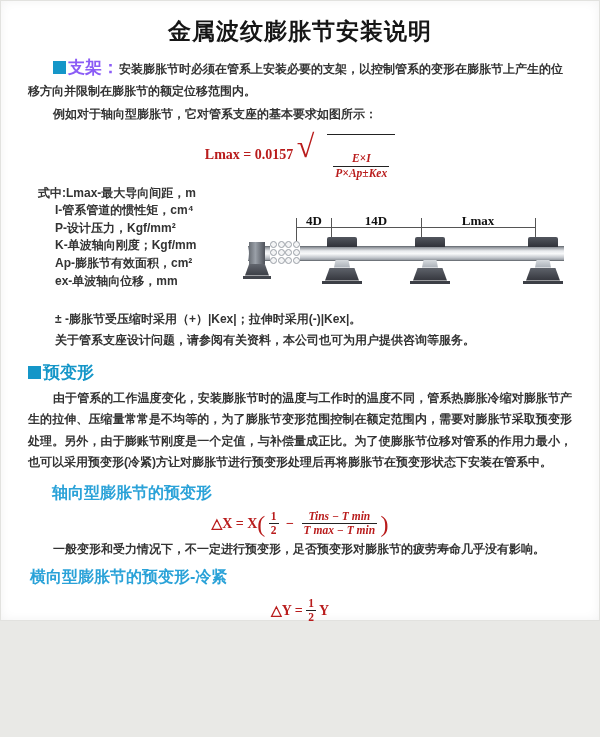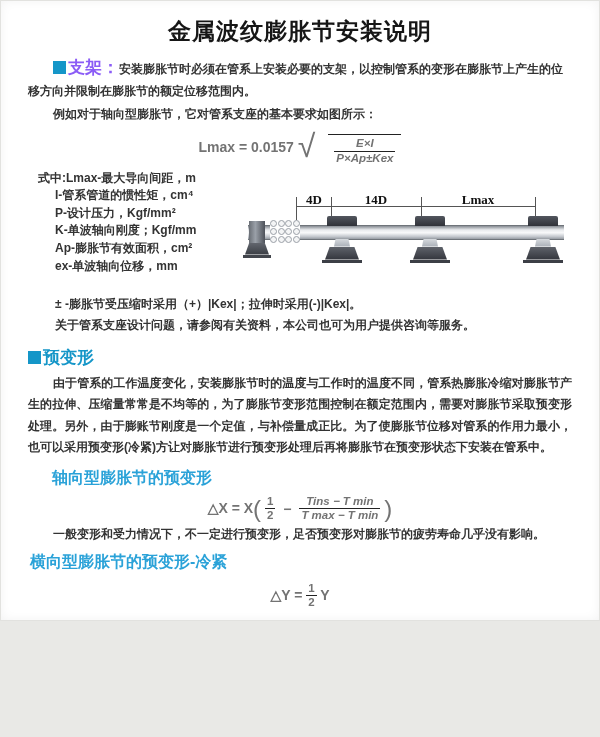--- a/index.html
+++ b/index.html
@@ -6,25 +6,25 @@
   .page{width:600px;height:621px;position:relative;background:#fff;overflow:hidden;
         font-family:"Liberation Sans",sans-serif;font-size:12px;color:#333;
         box-shadow:inset 0 0 0 1px #e2e2df, inset 0 0 12px rgba(0,0,0,.06);}
   .content{padding:10px 28px 0 28px;}
   h1{font-size:23px;text-align:center;margin:6px 0 10px;color:#161616;letter-spacing:1px;font-weight:bold;}
   p{margin:0;font-weight:bold;}
   .intro{line-height:21.5px;text-indent:25px;}
   .seci{color:#8b5cf6;font-size:17px;font-weight:bold;}
   .sq{display:inline-block;width:13px;height:13px;background:#1596c8;margin-right:2px;vertical-align:-1px;}
   .example{line-height:21px;text-indent:25px;margin-top:2px;}
-  .formula{text-align:center;font-family:Liberation Sans, sans-serif;font-weight:bold;font-size:14px;color:#737373;}
+  .formula{text-align:center;font-family:Liberation Serif, serif;font-weight:bold;font-size:14px;color:#b91c1c;}
   .f1{margin:6px 0 4px;}
   .sqrt{display:inline-flex;align-items:flex-start;vertical-align:middle;}
   .rad{font-size:32px;font-weight:400;line-height:30px;margin-right:-3px;}
-  .sbody{display:inline-block;border-top:1.5px solid #222;padding:2px 6px 0;margin-top:3px;margin-left:16px;}
+  .sbody{display:inline-block;border-top:1.5px solid #222;padding:17px 6px 0;margin-top:3px;margin-left:16px;}
   .frac{display:inline-block;vertical-align:middle;text-align:center;font-size:11.5px;line-height:1.2;}
   .fn{display:block;border-bottom:1px solid #222;padding:0 2px;}
   .fd{display:block;padding:0 2px;}
   .it{font-style:italic;}
   .bp{font-size:24px;font-weight:400;vertical-align:middle;line-height:1;}
   .fmid{margin:0 4px;vertical-align:middle;}
   .defs-wrap{position:relative;margin-top:3px;min-height:124px;}
   .def{line-height:17.6px;margin-left:27px;font-weight:bold;}
   .def.first{margin-left:10px;}
   .def-extra{line-height:21px;margin-left:27px;}
@@ -32,21 +32,21 @@
   .para{line-height:21.5px;text-indent:25px;text-align:justify;}
   h3{font-size:16px;color:#2aa2d8;margin:0;font-weight:bold;}
   .sub-axial{margin:9px 0 2px 24px;}
   .f2{margin:6px 0 2px;}
   .explain{line-height:19px;text-indent:25px;text-align:justify;margin-top:4px;}
   .items div{line-height:18.4px;margin-left:27px;font-weight:bold;}
   .note1{line-height:18.4px;text-indent:25px;}
   .sub-lateral{margin:8px 0 0 2px;}
   .f3{margin:9px 0 0;}
   
-  .diagram{position:absolute;left:212px;top:22px;width:340px;height:100px;font-family:"Liberation Serif",serif;}
+  .diagram{position:absolute;left:212px;top:28px;width:340px;height:100px;font-family:"Liberation Serif",serif;}
   .dimline{position:absolute;left:56px;top:14px;width:239px;border-top:1px solid #555;}
   .tick{position:absolute;top:5px;width:1px;height:28px;background:#555;}
   .t1{left:56px}.t2{left:91px}.t3{left:181px}.t4{left:295px}
   .dlabel{position:absolute;top:0;transform:translateX(-50%);font-weight:bold;font-size:13px;color:#111;}
   .l1{left:74px}.l2{left:136px}.l3{left:238px}
   .pipe{position:absolute;left:8px;top:33px;width:316px;height:13px;z-index:1;
         background:linear-gradient(#878c93,#e8eaed 30%,#f8f9fa 52%,#c2c6cc 82%,#969ba2);
         border-top:1px solid #6f747a;border-bottom:1px solid #6f747a;}
   .bellows{position:absolute;left:30px;top:28px;width:30px;height:24px;background:#fff;z-index:2;
         display:grid;grid-template-columns:repeat(4,1fr);align-items:center;justify-items:center;}

